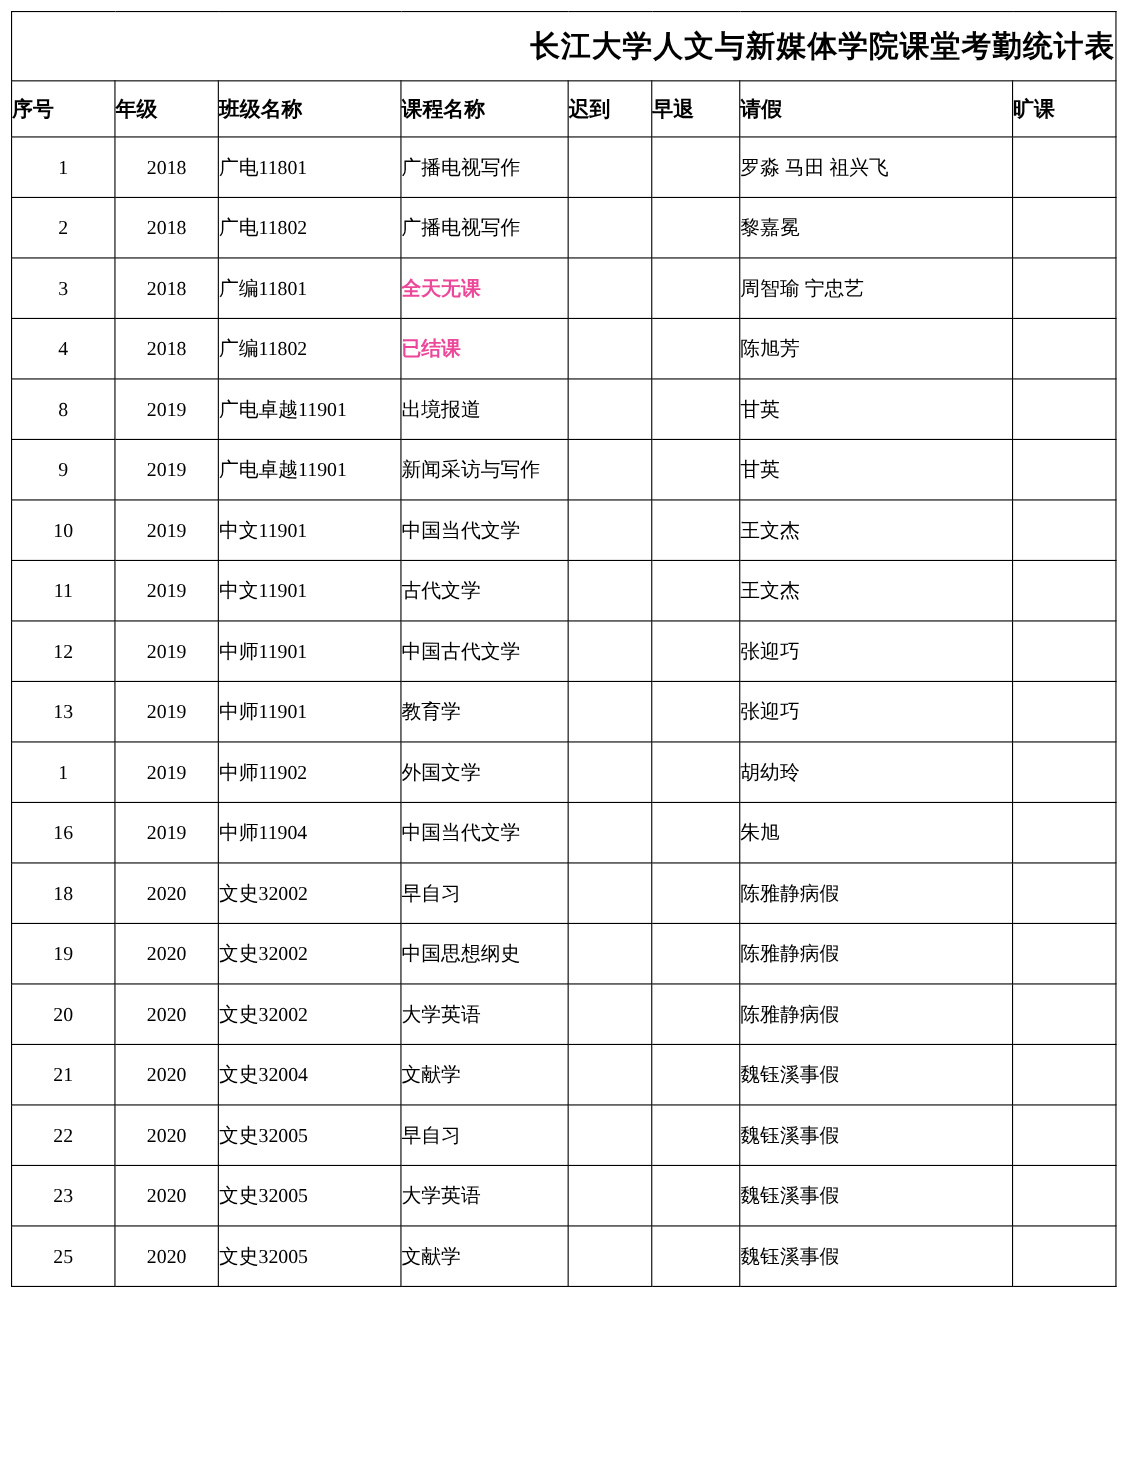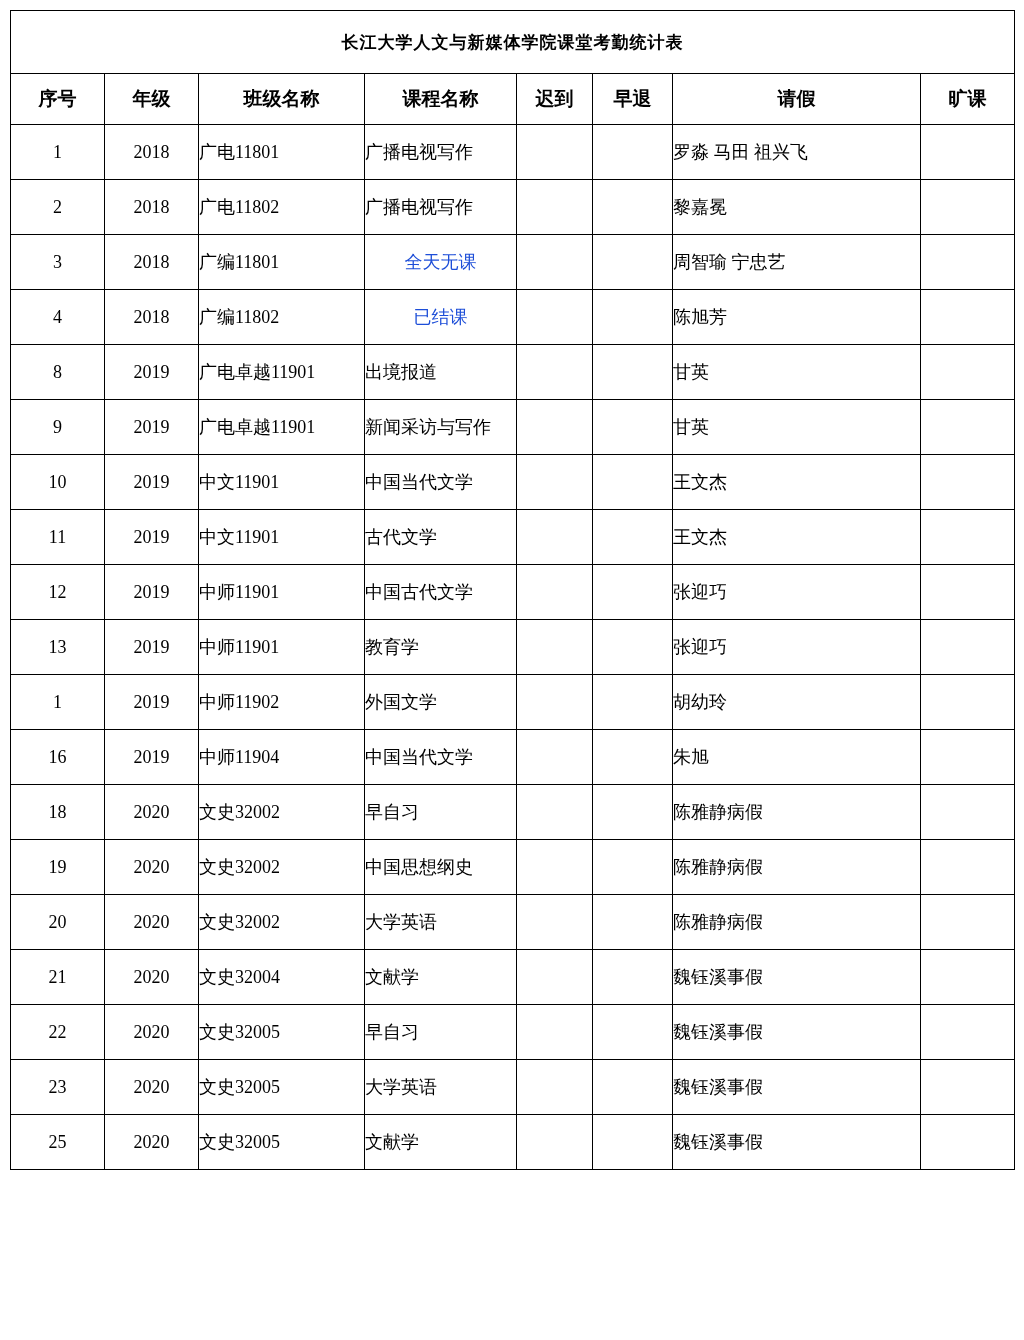--- a/index.html
+++ b/index.html
@@ -25,50 +25,49 @@
     table-layout: fixed;
   }
   table.attendance td,
   table.attendance th {
     border: 1px solid #000000;
     padding: 0;
     vertical-align: middle;
   }
   .title-cell {
     height: 62px;
-    text-align: center;
-    font-size: 17px;
+    text-align: right;
+    font-size: 27px;
     font-weight: bold;
     letter-spacing: 1px;
     margin-left: 14px;
   }
   .head-cell {
     height: 50px;
-    text-align: center;
+    text-align: left;
     font-size: 19px;
     font-weight: bold;
   }
   .data-row td {
     height: 54px;
     font-size: 18px;
   }
   .c-center {
     text-align: center;
   }
   .c-left {
     text-align: left;
     padding-left: 8px;
   }
   .bold {
     font-weight: normal;
   }
   .red {
-    color: #1d4ed8;
-    font-weight: normal;
-    text-align: center;
+    color: #ec4899;
+    font-weight: bold;
   }
   
   col.col-seq    { width: 94px; }
   col.col-grade  { width: 94px; }
   col.col-class  { width: 166px; }
   col.col-course { width: 152px; }
   col.col-late   { width: 76px; }
   col.col-early  { width: 80px; }
   col.col-leave  { width: 248px; }
   col.col-absent { width: 94px; }

